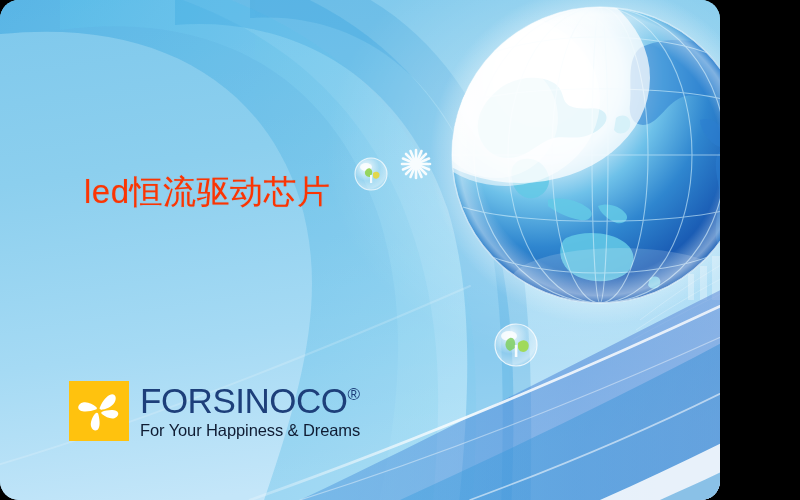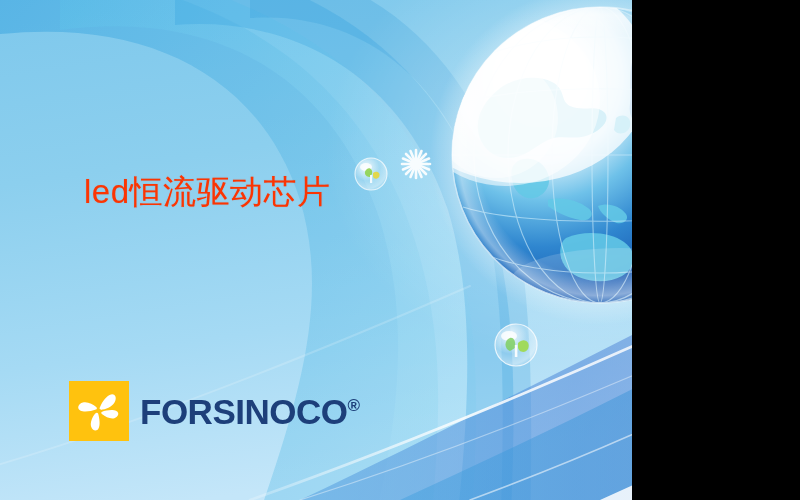--- a/index.html
+++ b/index.html
@@ -2,25 +2,26 @@
 <html><head>
 <meta charset="utf-8">
 <style>
   html, body {
     margin: 0;
     padding: 0;
     background: #000;
   }
   #stage {
     position: relative;
-    width: 632px;
+    width: 720px;
     height: 500px;
     overflow: hidden;
     font-family: "Liberation Sans", sans-serif;
     background: linear-gradient(170deg, #7fc9ec 0%, #8ccfee 28%, #9ed8f2 58%, #b6e0f7 82%, #c3e6f9 100%);
+    border-radius: 19px;
   }
   #bg-svg {
     position: absolute;
     inset: 0;
     width: 800px;
     height: 500px;
     display: block;
   }
 
   
@@ -61,21 +62,21 @@
   .logo-mark svg { display: block; }
   .logo-text {
     margin-left: 11px;
     display: flex;
     flex-direction: column;
     justify-content: center;
     line-height: 1;
   }
   .brand-name {
     font-size: 35px;
-    font-weight: bold;
+    font-weight: normal;
     color: #1d3f7a;
     letter-spacing: -0.5px;
     white-space: nowrap;
     font-family: "Liberation Sans", sans-serif;
   }
   .brand-name .reg {
     font-size: 17px;
     vertical-align: super;
     letter-spacing: 0;
   }
@@ -343,16 +344,17 @@
                    C41.6,38.3 36.5,36.0 33.2,33.3 C32.3,32.6 32.0,31.5 32.6,30.9 Z"></path>
           <path d="M29.2,32.8 C30.4,37.4 31.5,44.0 29.5,47.6 C27.6,51.1 23.3,49.7 22.1,45.6
                    C20.9,41.4 23.4,35.7 26.3,32.5 C27.2,31.5 28.8,31.6 29.2,32.8 Z"></path>
           <path d="M26.9,28.6 C21.9,30.4 14.9,31.6 11.2,29.5 C7.6,27.4 9.3,22.7 13.8,21.5
                    C18.4,20.3 23.9,23.0 27.2,26.0 C28.3,27.0 28.0,28.2 26.9,28.6 Z"></path>
         </g>
       </svg>
     </div>
     <div class="logo-text">
       <div class="brand-name"><span>FORSINOCO</span><span class="reg">®</span></div>
+      <div class="brand-tagline">For Your Happiness &amp; Dreams</div>
     </div>
   </div>
 
 </div>
 
 </body></html>

